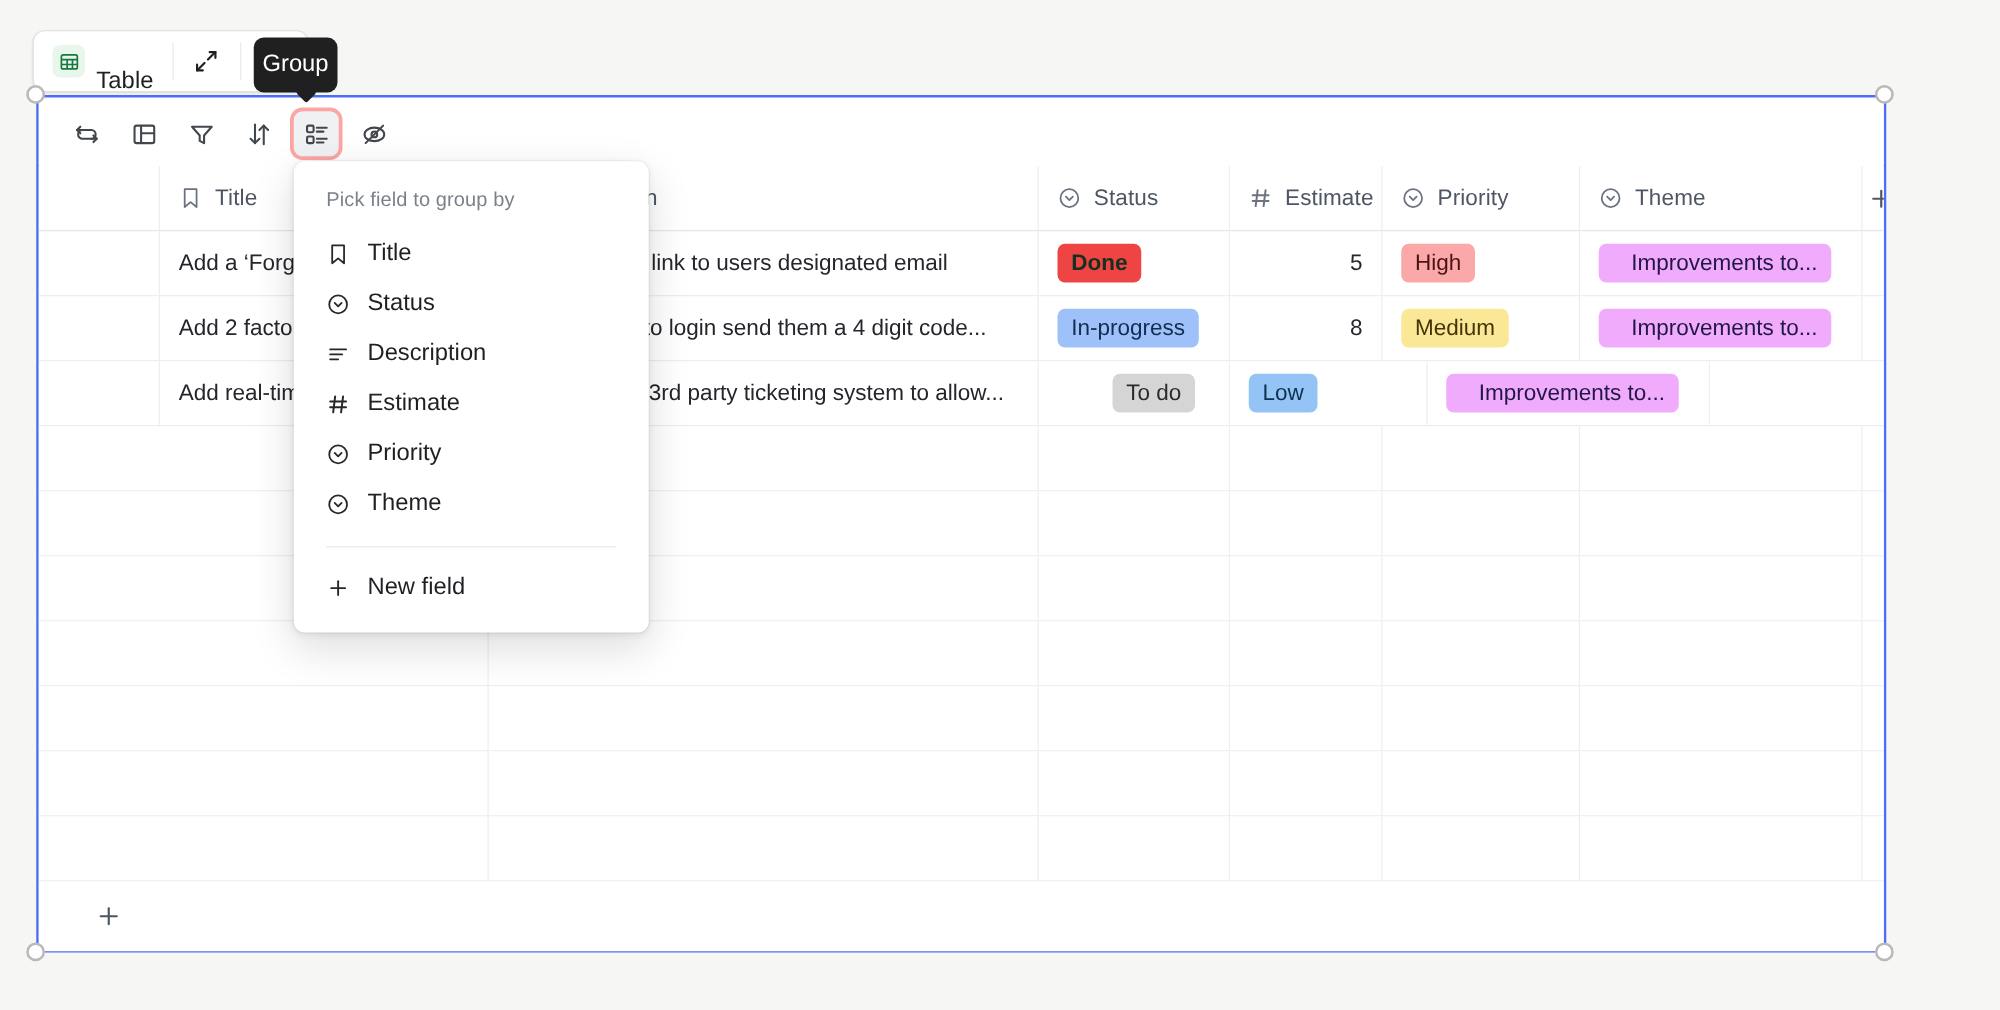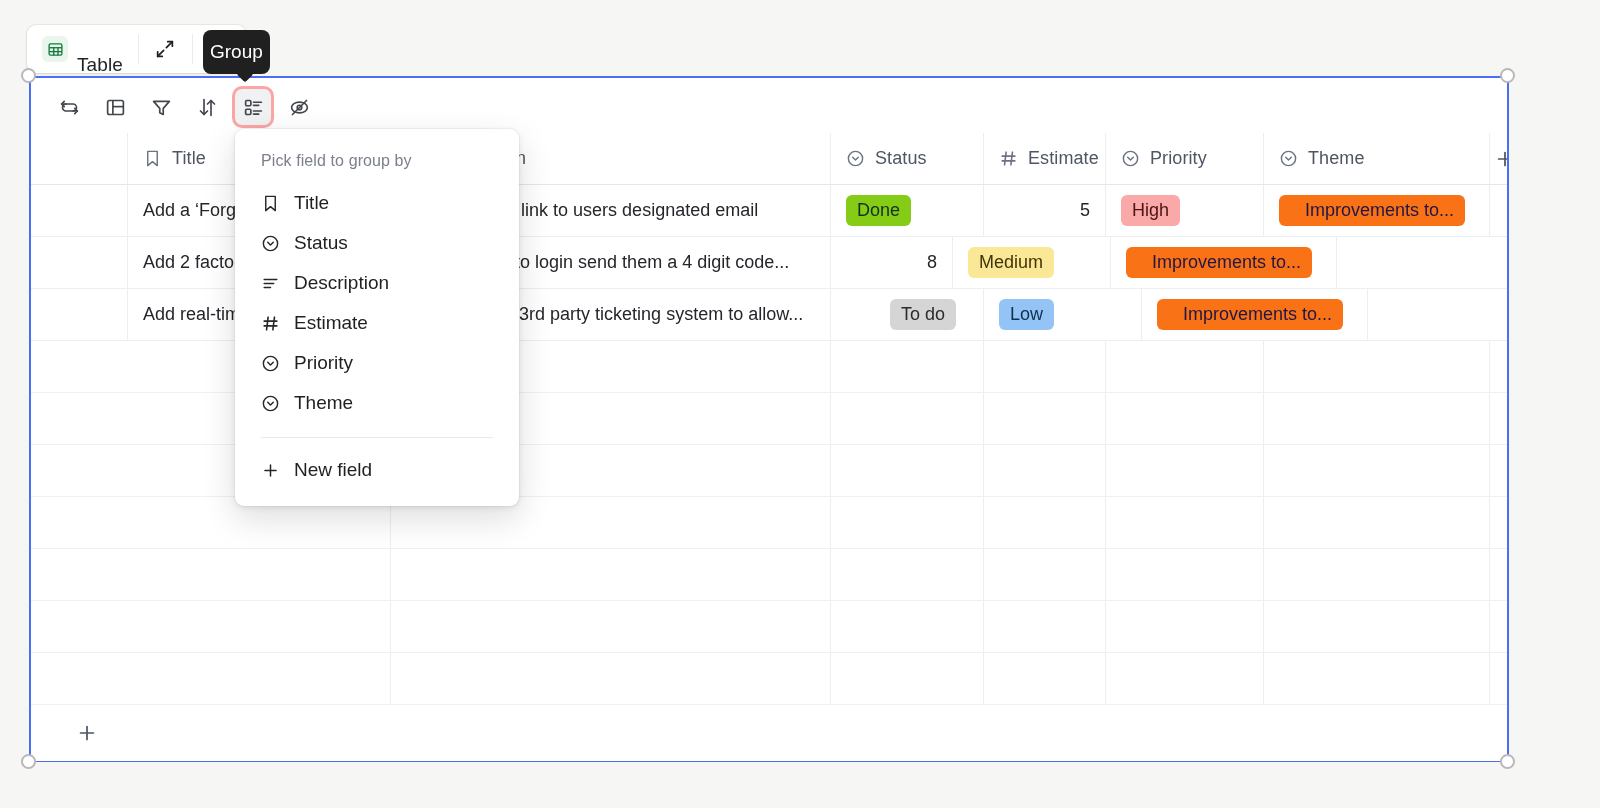--- a/index.html
+++ b/index.html
@@ -198,27 +198,27 @@
     display: inline-block;
     padding: 4px 11px;
     border-radius: 6px;
     font-size: 18px;
     line-height: 1.3;
     max-width: 100%;
     overflow: hidden;
     text-overflow: ellipsis;
     white-space: nowrap;
   }
-  .p-done  { background: #84cc16; color: #16301f; }
+  .p-done  { background: #ef4444; color: #16301f; font-weight: bold; }
   .p-prog  { background: #9ec1fa; color: #132c52; }
   .p-todo  { background: #d5d5d5; color: #2b2b2b; margin-left: 44px; }
   .p-high  { background: #fba8a8; color: #4a1414; }
   .p-med   { background: #fae896; color: #413507; text-align: right; }
   .p-low   { background: #94c4f5; color: #10304f; }
-  .p-theme { background: #f97316; color: #221646; padding-left: 26px; }
+  .p-theme { background: #f0abfc; color: #221646; padding-left: 26px; }
 
   
   .tbl-footer {
     display: flex;
     align-items: center;
     height: 56px;
     padding-left: 45px;
     color: #4e5664;
   }
 
@@ -429,20 +429,23 @@
     </div>
 
     <div class="tbl-row">
       <div class="cell c-rownum"></div>
       <div class="cell c-title">
           <span class="cell-txt">Add 2 factor authentication</span>
         </div>
       <div class="cell c-desc">
           <span class="cell-txt">If a user tries to login send them a 4 digit code...</span>
         </div>
+      <div class="cell c-status">
+          <span class="pill p-prog">In-progress</span>
+        </div>
       <div class="cell c-est">
           <span class="cell-num">8</span>
         </div>
       <div class="cell c-pri">
           <span class="pill p-med">Medium</span>
         </div>
       <div class="cell c-theme">
           <span class="pill p-theme">Improvements to...</span>
         </div>
       <div class="cell c-add last"></div>

